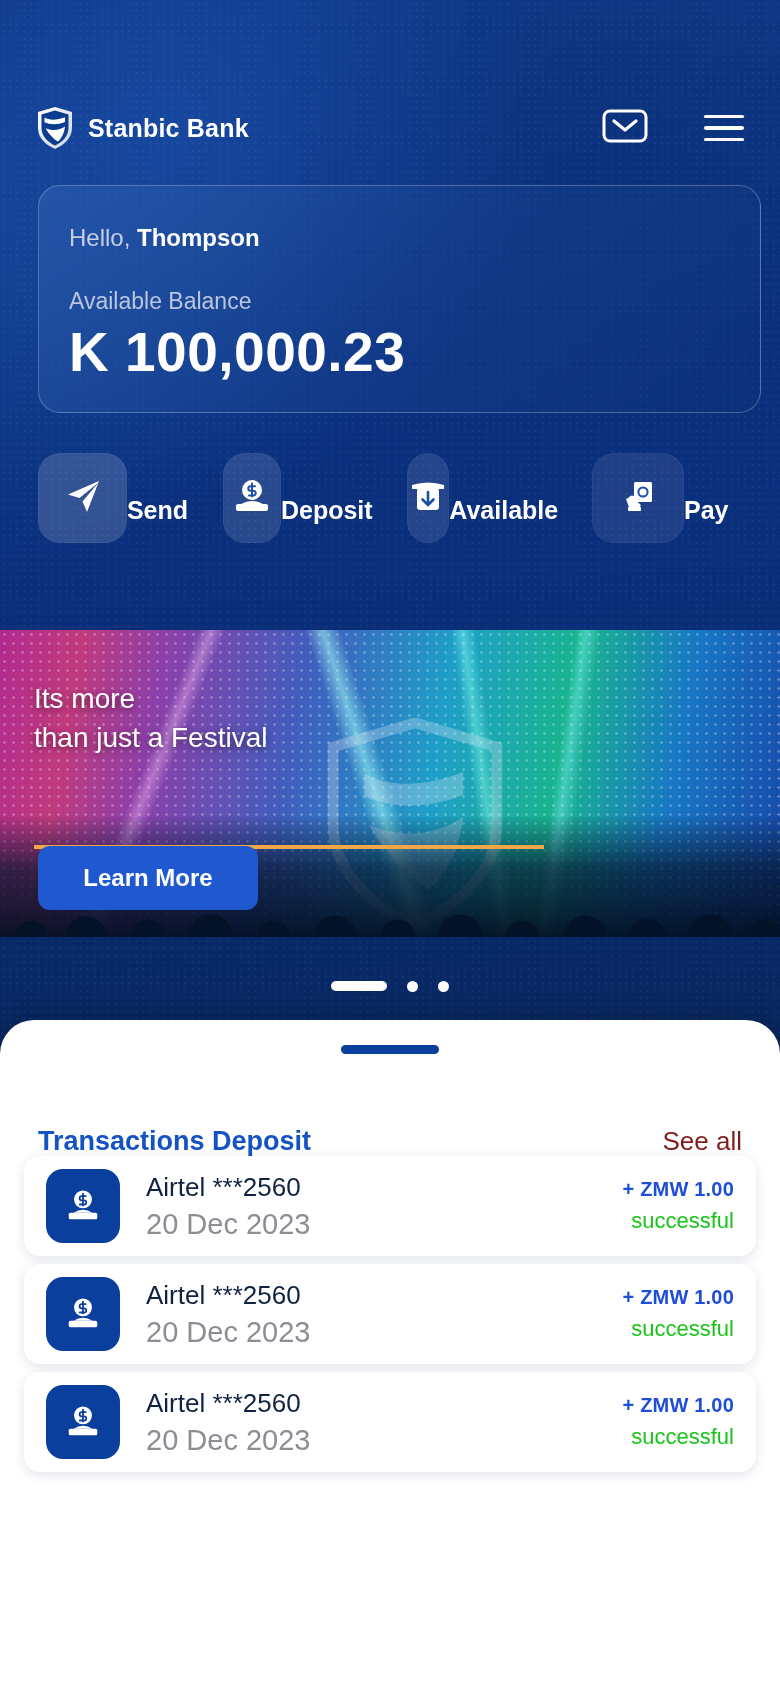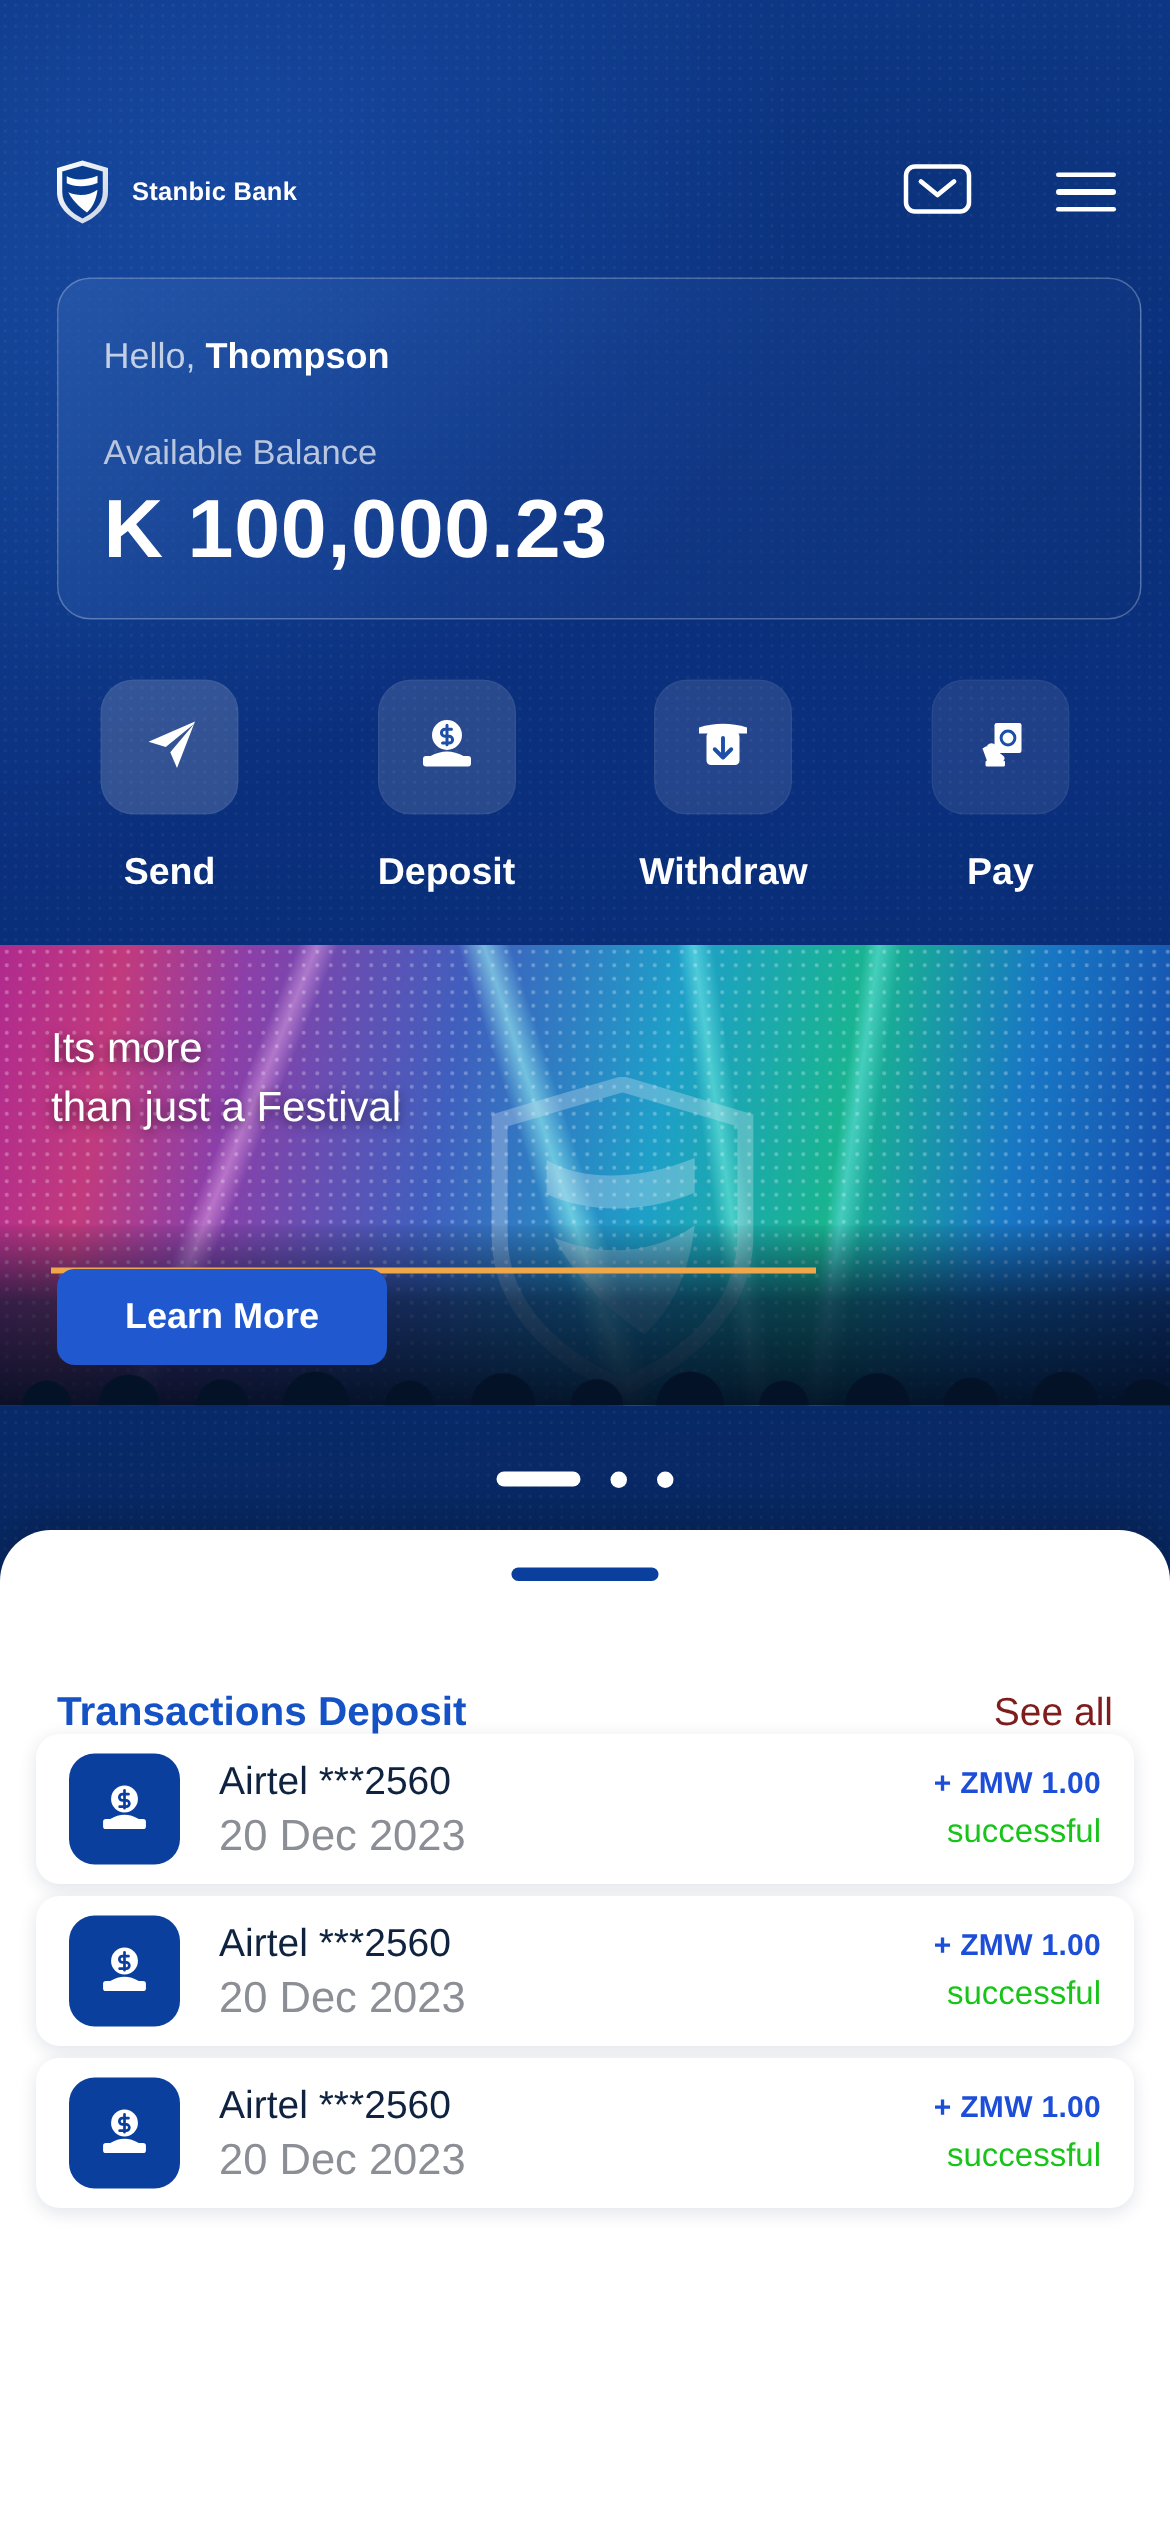--- a/index.html
+++ b/index.html
@@ -35,21 +35,21 @@
   }
 
   
   .header{
     position:absolute;left:0;right:0;top:96px;height:64px;
     display:flex;align-items:center;justify-content:space-between;
     padding:0 36px;box-sizing:border-box;
   }
   .brand{display:flex;align-items:center;gap:14px;}
   .brand-name{
-    color:#fff;font-size:17px;font-weight:700;letter-spacing:.2px;
+    color:#fff;font-size:25px;font-weight:700;letter-spacing:.2px;
   }
   .shield{width:38px;height:44px;display:block;}
   .hdr-right{display:flex;align-items:center;gap:56px;}
   .mail{width:46px;height:34px;}
   .burger{width:40px;height:26px;display:flex;flex-direction:column;justify-content:space-between;}
   .burger span{display:block;height:3.4px;background:#fff;border-radius:2px;}
 
   
   .balance-card{
     position:absolute;left:38px;top:185px;width:723px;height:228px;
@@ -63,21 +63,21 @@
   .avail{margin-top:36px;font-size:23px;color:#b9c6dd;}
   .amount{
     margin-top:8px;font-size:55px;line-height:1.08;font-weight:800;color:#fff;letter-spacing:.5px;
   }
 
   
   .actions{
     position:absolute;left:38px;top:453px;width:704px;
     display:flex;justify-content:space-between;
   }
-  .action{width:150px;display:flex;flex-direction:column;align-items:center;}
+  .action{width:150px;display:flex;flex-direction:row;align-items:center;}
   .action .tile{
     width:92px;height:90px;border-radius:22px;
     display:flex;align-items:center;justify-content:center;
     background:rgba(255,255,255,.12);
     box-shadow:inset 0 0 0 1px rgba(255,255,255,.04);
   }
   .action .tile.a1{background:rgba(255,255,255,.16);}
   .action .tile.a2{background:rgba(255,255,255,.13);}
   .action .tile.a3{background:rgba(255,255,255,.11);}
   .action .tile.a4{background:rgba(255,255,255,.085);}
@@ -254,21 +254,21 @@
     <div class="action">
       <div class="tile a3">
         <span>
           <svg width="42" height="42" viewBox="0 0 42 42" aria-hidden="true">
             <path d="M5 10 q16 -5 32 0 v4 H5 z" fill="#fff"></path>
             <rect x="10" y="13" width="22" height="22" rx="3" fill="#fff"></rect>
             <path d="M21 17 v12 M15.5 24.5 L21 30 L26.5 24.5" stroke="#1b4fa8" stroke-width="2.6" fill="none" stroke-linecap="round" stroke-linejoin="round"></path>
           </svg>
         </span>
       </div>
-      <div class="lbl">Withdraw</div>
+      <div class="lbl">Available</div>
     </div>
 
     <div class="action">
       <div class="tile a4">
         <span>
           <svg width="42" height="42" viewBox="0 0 42 42" aria-hidden="true">
             <rect x="17" y="7" width="18" height="20" rx="1.5" fill="#fff"></rect>
             <circle cx="26" cy="17" r="4.6" fill="none" stroke="#1b4fa8" stroke-width="2"></circle>
             <path d="M12 22 q3 -3 6 0 l4 4 h-6" fill="#fff"></path>
             <path d="M9 24 q5 -4 9 1 l5 4 q1.5 1.5 0 3 l-3 3 H13 z" fill="#fff"></path>

